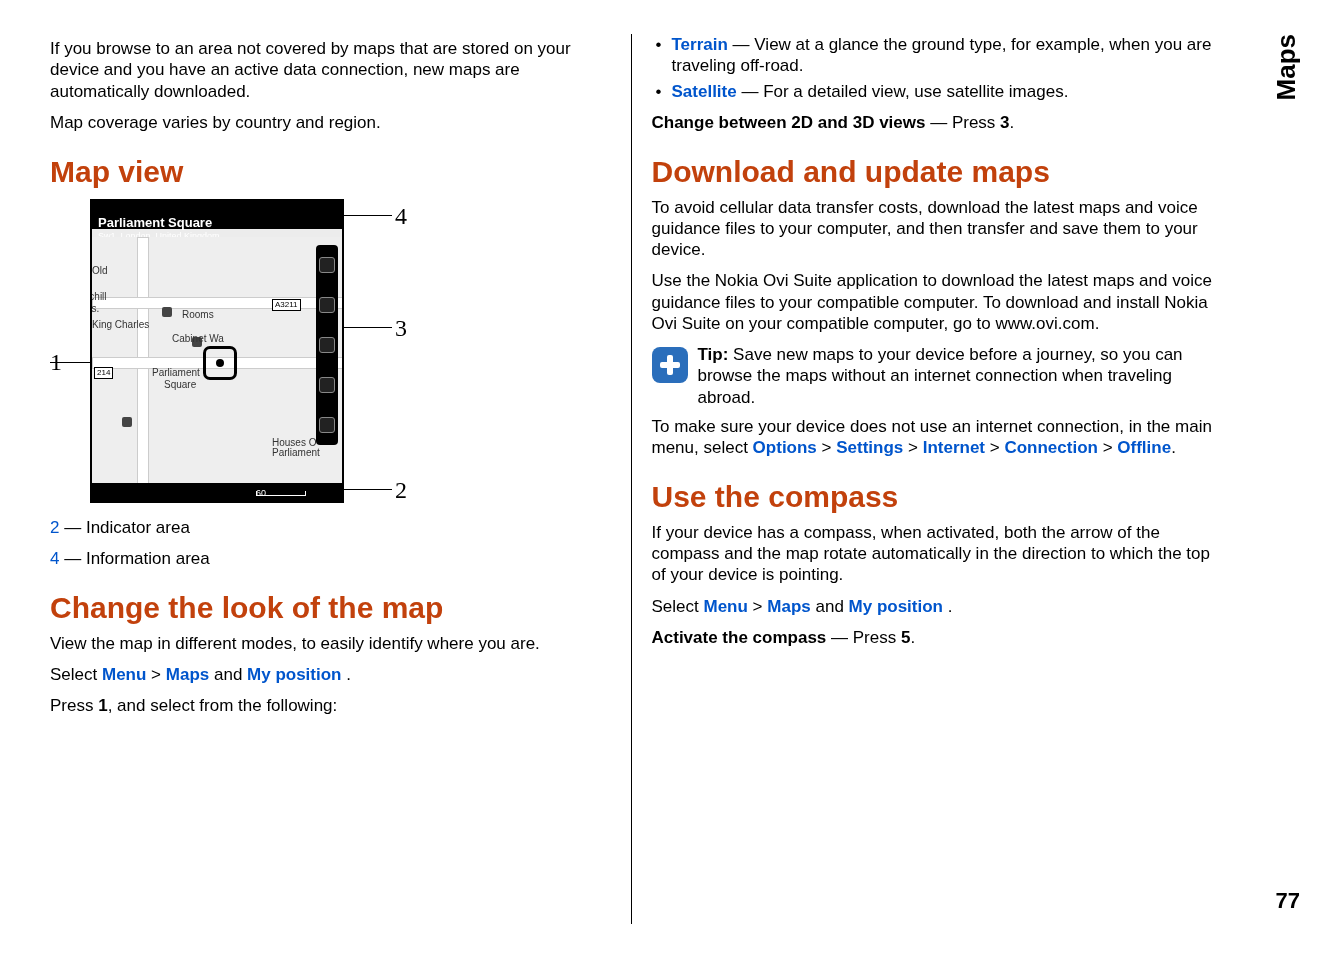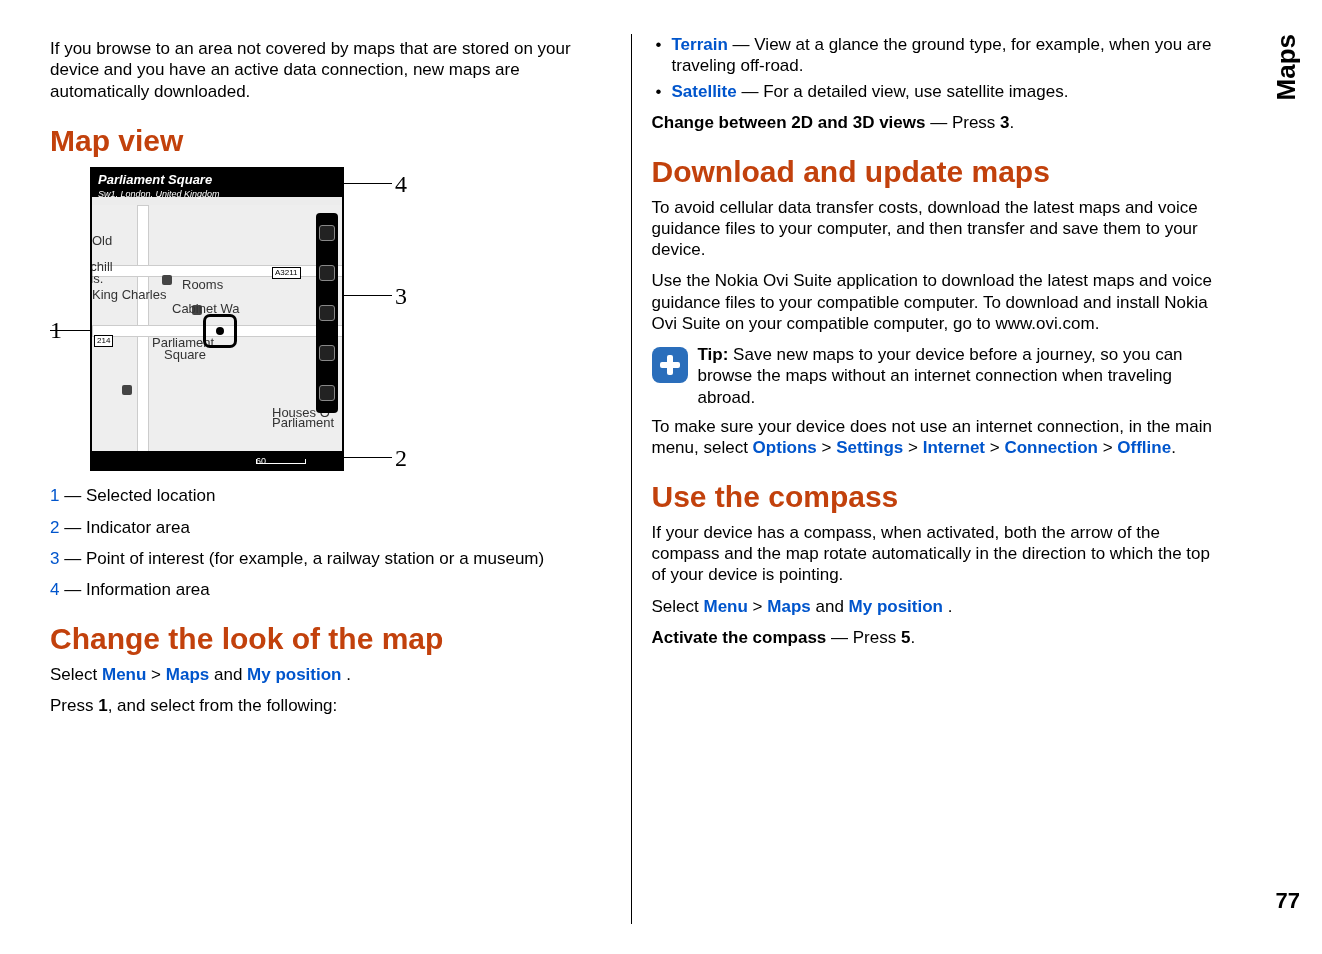--- a/index.html
+++ b/index.html
@@ -84,23 +84,22 @@
     border: 2px solid #000;
     background: #ececec;
     overflow: hidden;
   }
   .map-header {
     position: absolute;
     left: 0; right: 0; top: 0;
     height: 28px;
     background: #000;
     color: #fff;
-    padding: 3px 6px;
+    padding: 14px 6px;
     box-sizing: border-box;
-    font-style: italic;
   }
   .map-header .title {
     font-weight: bold;
     font-size: 13px;
   }
   .map-header .sub {
     font-size: 9px;
   }
   .map-content {
     position: absolute;
@@ -178,21 +177,21 @@
     position: absolute;
     width: 10px; height: 10px;
     background: #444;
     border-radius: 2px;
   }
   .poi.p1 { left: 70px; top: 70px; }
   .poi.p2 { left: 100px; top: 100px; }
   .poi.p3 { left: 30px; top: 180px; }
   .label-tiny {
     position: absolute;
-    font-size: 13px;
+    font-size: 10px;
     color: #333;
   }
   .route-tag {
     position: absolute;
     font-size: 8px;
     border: 1px solid #000;
     background: #fff;
     padding: 0 2px;
   }
   .callout-num {
@@ -262,20 +261,21 @@
 <div class="page">
 
   <div class="side-tab">Maps</div>
   <div class="page-num">77</div>
 
   <div class="columns">
 
     <div class="col">
 
       <p>If you browse to an area not covered by maps that are stored on your device and you have an active data connection, new maps are automatically downloaded.</p>
+      <p>Map coverage varies by country and region.</p>
 
       <h2 class="section">Map view</h2>
 
       <div class="map-figure">
         <div class="map-screenshot">
           <div class="map-header">
             <div class="title">Parliament Square</div>
             <div class="sub">Sw1, London, United Kingdom</div>
           </div>
           <div class="map-content">
@@ -318,33 +318,28 @@
         <span class="callout-num" style="left:345px;top:278px;">2</span>
 
         <div class="callout-line" style="left:292px;top:130px;width:50px;"></div>
         <span class="callout-num" style="left:345px;top:116px;">3</span>
 
         <div class="callout-line" style="left:292px;top:18px;width:50px;"></div>
         <span class="callout-num" style="left:345px;top:4px;">4</span>
       </div>
 
       <p>
-        <span class="num">1</span><span> — Selected location</span>
-      </p>
-      <p>
         <span class="num">2</span><span> — Indicator area</span>
       </p>
       <p>
-        <span class="num">3</span><span> — Point of interest (for example, a railway station or a museum)</span>
-      </p>
-      <p>
         <span class="num">4</span><span> — Information area</span>
       </p>
 
       <h2 class="section">Change the look of the map</h2>
+      <p>View the map in different modes, to easily identify where you are.</p>
       <p>
         <span>Select </span>
         <span class="link">Menu</span>
         <span> &gt; </span>
         <span class="link">Maps</span>
         <span> and </span>
         <span class="link">My position</span>
         <span>.</span>
       </p>
       <p>

